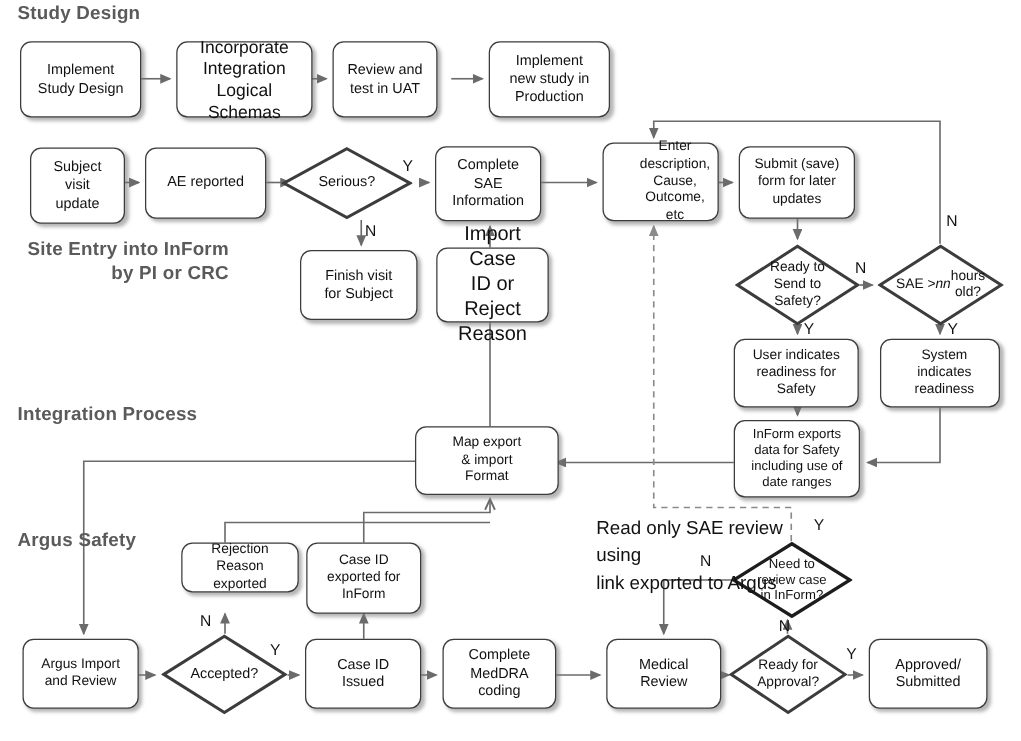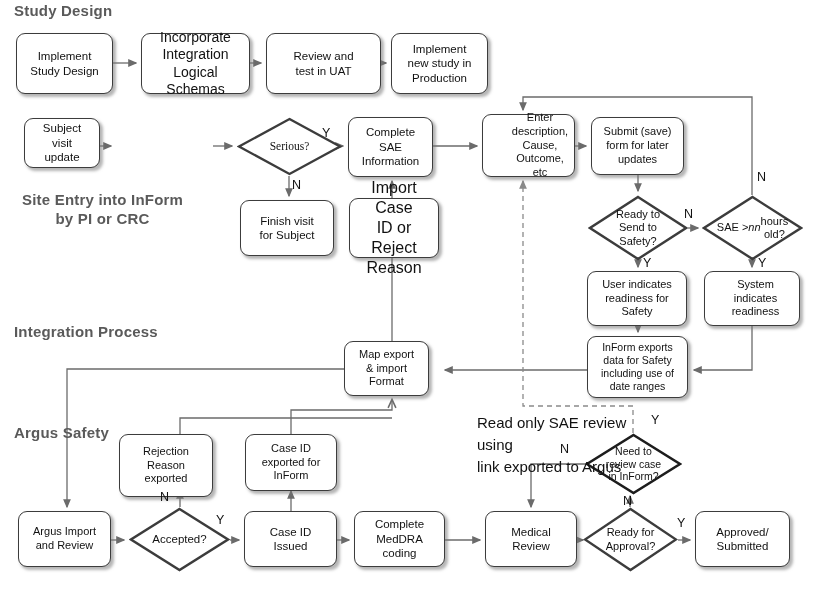--- a/index.html
+++ b/index.html
@@ -127,40 +127,41 @@
 
       <path d="M585,464 L531,464 L531,507" marker-end="url(#ah)"></path>
     </g>
 
     <g stroke="#8a8a8a" stroke-width="1.3" fill="none" stroke-dasharray="5,4">
       <path d="M633,433 L633,406 L523,406 L523,181" marker-end="url(#ahd)"></path>
     </g>
   </svg>
 
   <div class="section-label" style="left:14px;top:2px;">Study Design</div>
-  <div class="section-label" style="left:22px;top:191px;text-align:center;">Site Entry  into InForm
+  <div class="section-label" style="left:22px;top:191px;text-align:right;">Site Entry  into InForm
 by PI or CRC</div>
   <div class="section-label" style="left:14px;top:323px;">Integration Process</div>
   <div class="section-label" style="left:14px;top:424px;">Argus Safety</div>
 
   <div class="node" style="left:16px;top:33px;width:97px;height:61px;">Implement
 Study Design</div>
   <div class="node" style="left:141px;top:33px;width:109px;height:61px;font-size:14px;">Incorporate
 Integration
 Logical
 Schemas</div>
-  <div class="node" style="left:266px;top:33px;width:115px;height:61px;">Review and
+  <div class="node" style="left:266px;top:33px;width:84px;height:61px;">Review and
 test in UAT</div>
   <div class="node" style="left:391px;top:33px;width:97px;height:61px;">Implement
 new study in
 Production</div>
 
-  <div class="node" style="left:24px;top:118px;width:76px;height:50px;">Subject
+  <div class="node" style="left:24px;top:118px;width:76px;height:61px;">Subject
 visit
 update</div>
+  <div class="node" style="left:116px;top:118px;width:97px;height:57px;">AE reported</div>
   <div class="node" style="left:348px;top:117px;width:85px;height:60px;">Complete
 SAE
 Information</div>
   <div class="node" style="left:482px;top:114px;width:93px;height:63px;font-size:11px;padding-left:26px;">Enter
 description,
 Cause,
 Outcome, etc</div>
   <div class="node" style="left:591px;top:117px;width:93px;height:58px;font-size:11px;">Submit (save)
 form for later
 updates</div>
@@ -175,44 +176,44 @@
 readiness for
 Safety</div>
   <div class="node" style="left:704px;top:271px;width:96px;height:55px;font-size:11px;padding-left:10px;">System
 indicates
 readiness</div>
   <div class="node" style="left:587px;top:336px;width:101px;height:62px;font-size:10.5px;">InForm exports
 data for Safety
 including use of
 date ranges</div>
 
-  <div class="node" style="left:344px;top:341px;width:85px;height:55px;font-size:11px;">Map export
+  <div class="node" style="left:332px;top:341px;width:115px;height:55px;font-size:11px;">Map export
 &amp; import
 Format</div>
 
-  <div class="node" style="left:119px;top:434px;width:94px;height:63px;font-size:11px;">Rejection
+  <div class="node" style="left:145px;top:434px;width:94px;height:40px;font-size:11px;">Rejection
 Reason
 exported</div>
   <div class="node" style="left:245px;top:434px;width:92px;height:57px;font-size:11px;">Case ID
 exported for
 InForm</div>
 
   <div class="node" style="left:18px;top:511px;width:93px;height:56px;font-size:11px;">Argus Import
 and Review</div>
   <div class="node" style="left:244px;top:511px;width:93px;height:56px;">Case ID
 Issued</div>
   <div class="node" style="left:354px;top:511px;width:91px;height:56px;">Complete
 MedDRA
 coding</div>
   <div class="node" style="left:485px;top:511px;width:92px;height:56px;">Medical
 Review</div>
   <div class="node" style="left:695px;top:511px;width:95px;height:56px;">Approved/
 Submitted</div>
 
-  <div class="diamond-wrap" style="left:237px;top:117px;width:105px;height:59px;font-family:Liberation Serif, serif;">
+  <div class="diamond-wrap" style="left:225px;top:117px;width:105px;height:59px;">
     <svg class="dshape" viewBox="0 0 105 59" preserveAspectRatio="none">
       <polygon points="52.5,2 103,29.5 52.5,57 2,29.5" fill="#ffffff" stroke="#3c3c3c" stroke-width="2.4"></polygon>
     </svg>
     <div class="dlabel">Serious?</div>
   </div>
 
   <div class="diamond-wrap" style="left:702px;top:195px;width:101px;height:66px;">
     <svg class="dshape" viewBox="0 0 101 66" preserveAspectRatio="none">
       <polygon points="50.5,2 99,33 50.5,64 2,33" fill="#ffffff" stroke="#3c3c3c" stroke-width="2.4"></polygon>
     </svg>

